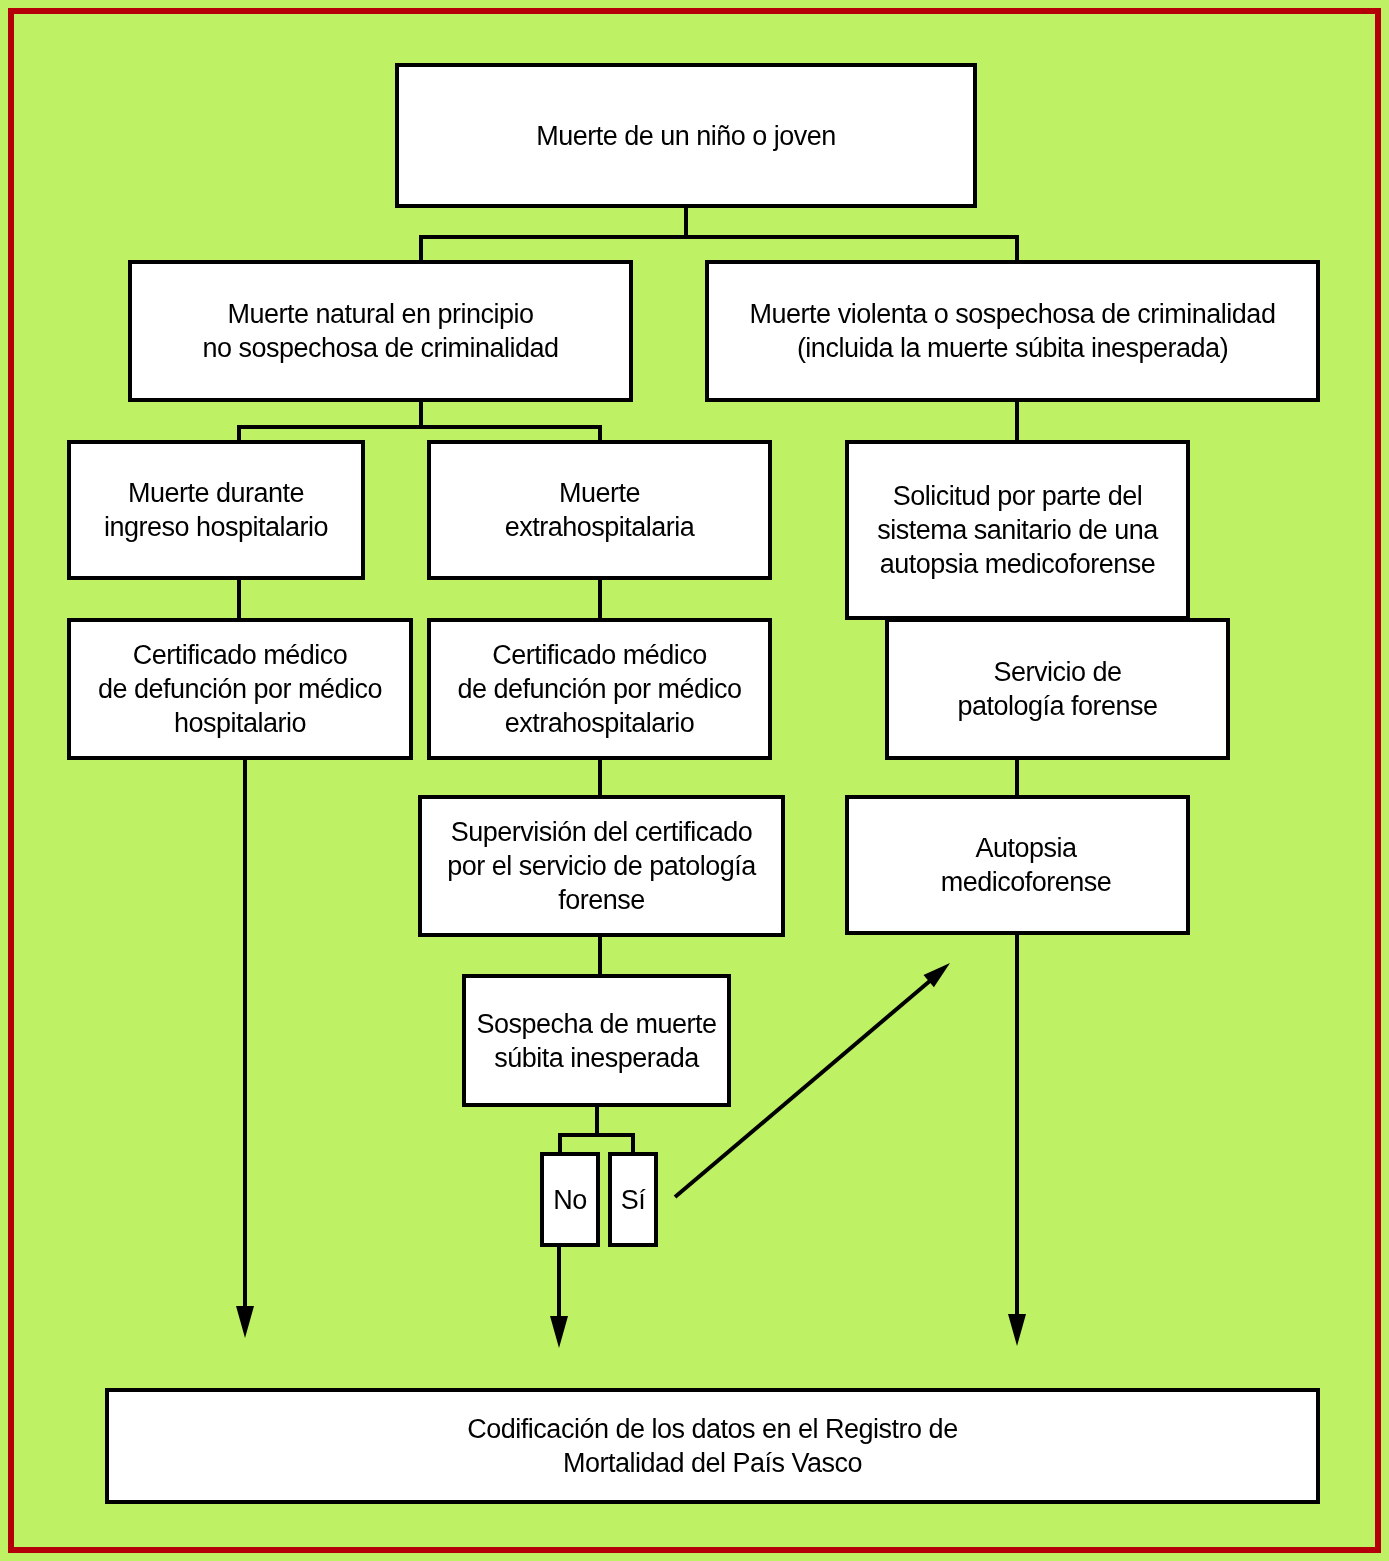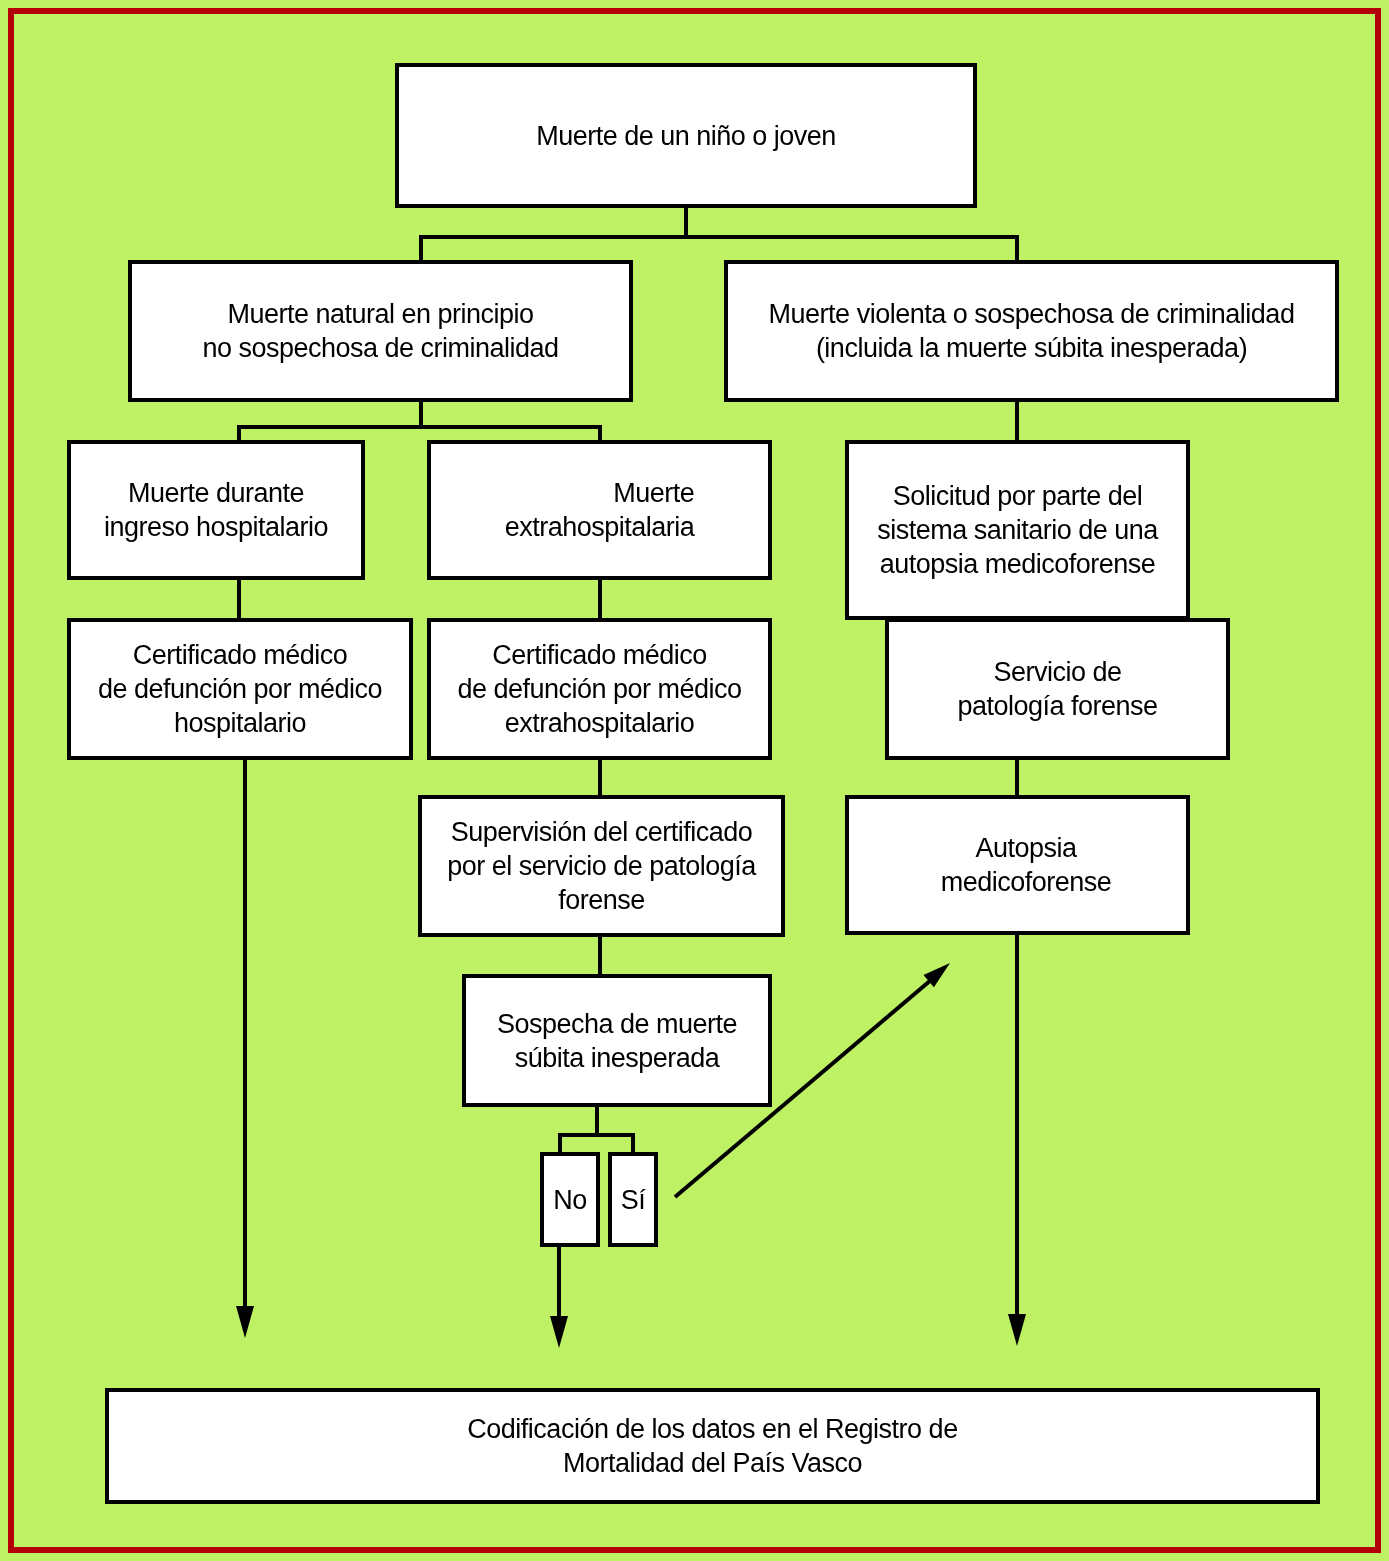--- a/index.html
+++ b/index.html
@@ -76,27 +76,27 @@
 
     <path d="M675 1197 L931 980"></path>
     <polygon points="950,963 933.9,987.2 923.5,975"></polygon>
   </svg>
 
   <div class="node" style="left:395px;top:63px;width:582px;height:145px;">Muerte de un niño o joven</div>
 
   <div class="node" style="left:128px;top:260px;width:505px;height:142px;">Muerte natural en principio
 no sospechosa de criminalidad</div>
 
-  <div class="node" style="left:705px;top:260px;width:615px;height:142px;margin-left:19px;">Muerte violenta o sospechosa de criminalidad
+  <div class="node" style="left:705px;top:260px;width:615px;height:142px;">Muerte violenta o sospechosa de criminalidad
 (incluida la muerte súbita inesperada)</div>
 
   <div class="node" style="left:67px;top:440px;width:298px;height:140px;">Muerte durante
 ingreso hospitalario</div>
 
-  <div class="node" style="left:427px;top:440px;width:345px;height:140px;text-align:right;">Muerte
+  <div class="node" style="left:427px;top:440px;width:345px;height:140px;">Muerte
 extrahospitalaria</div>
 
   <div class="node" style="left:845px;top:440px;width:345px;height:180px;">Solicitud por parte del
 sistema sanitario de una
 autopsia medicoforense</div>
 
   <div class="node" style="left:67px;top:618px;width:346px;height:142px;">Certificado médico
 de defunción por médico
 hospitalario</div>
 
@@ -107,21 +107,21 @@
   <div class="node" style="left:845px;top:618px;width:345px;height:142px;margin-left:40px;">Servicio de
 patología forense</div>
 
   <div class="node" style="left:418px;top:795px;width:367px;height:142px;">Supervisión del certificado
 por el servicio de patología
 forense</div>
 
   <div class="node" style="left:845px;top:795px;width:345px;height:140px;padding-left:17px;">Autopsia
 medicoforense</div>
 
-  <div class="node" style="left:462px;top:974px;width:310px;height:133px;">Sospecha de muerte
+  <div class="node" style="left:462px;top:974px;width:269px;height:133px;">Sospecha de muerte
 súbita inesperada</div>
 
   <div class="node" style="left:540px;top:1152px;width:60px;height:95px;">No</div>
 
   <div class="node" style="left:608px;top:1152px;width:50px;height:95px;">Sí</div>
 
   <div class="node" style="left:105px;top:1388px;width:1215px;height:116px;">Codificación de los datos en el Registro de
 Mortalidad del País Vasco</div>
 
   <div class="frame"></div>

